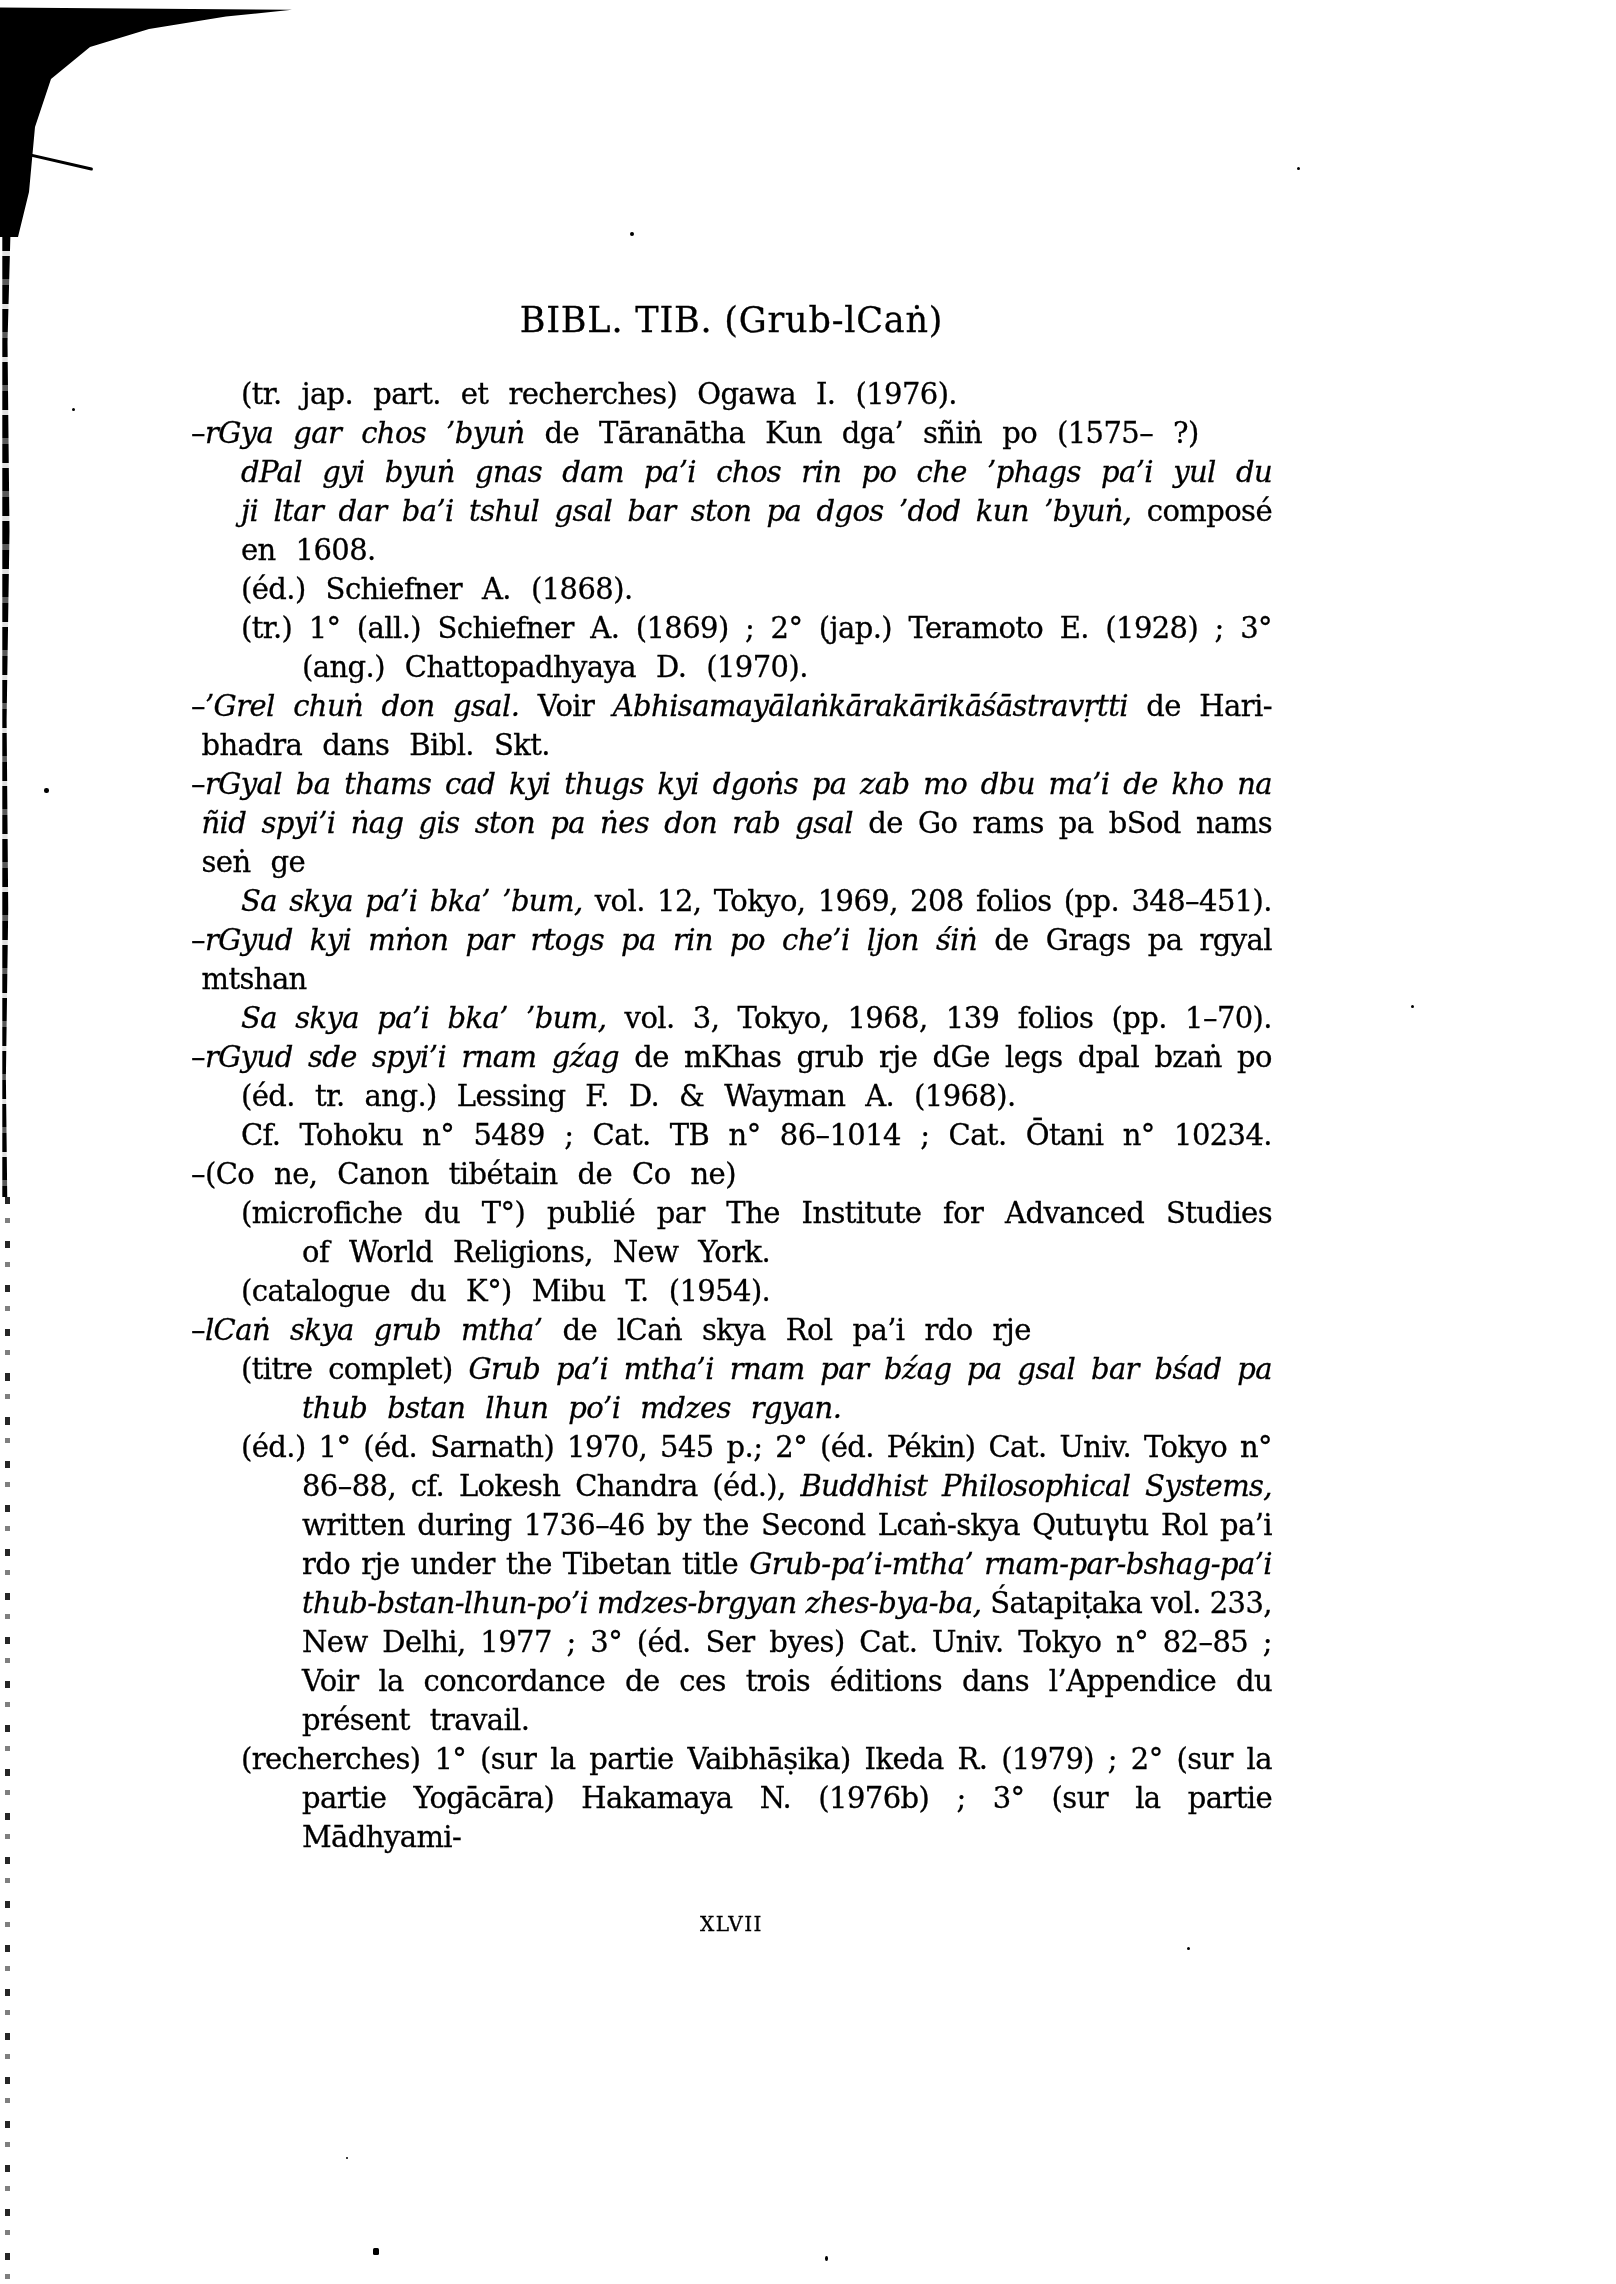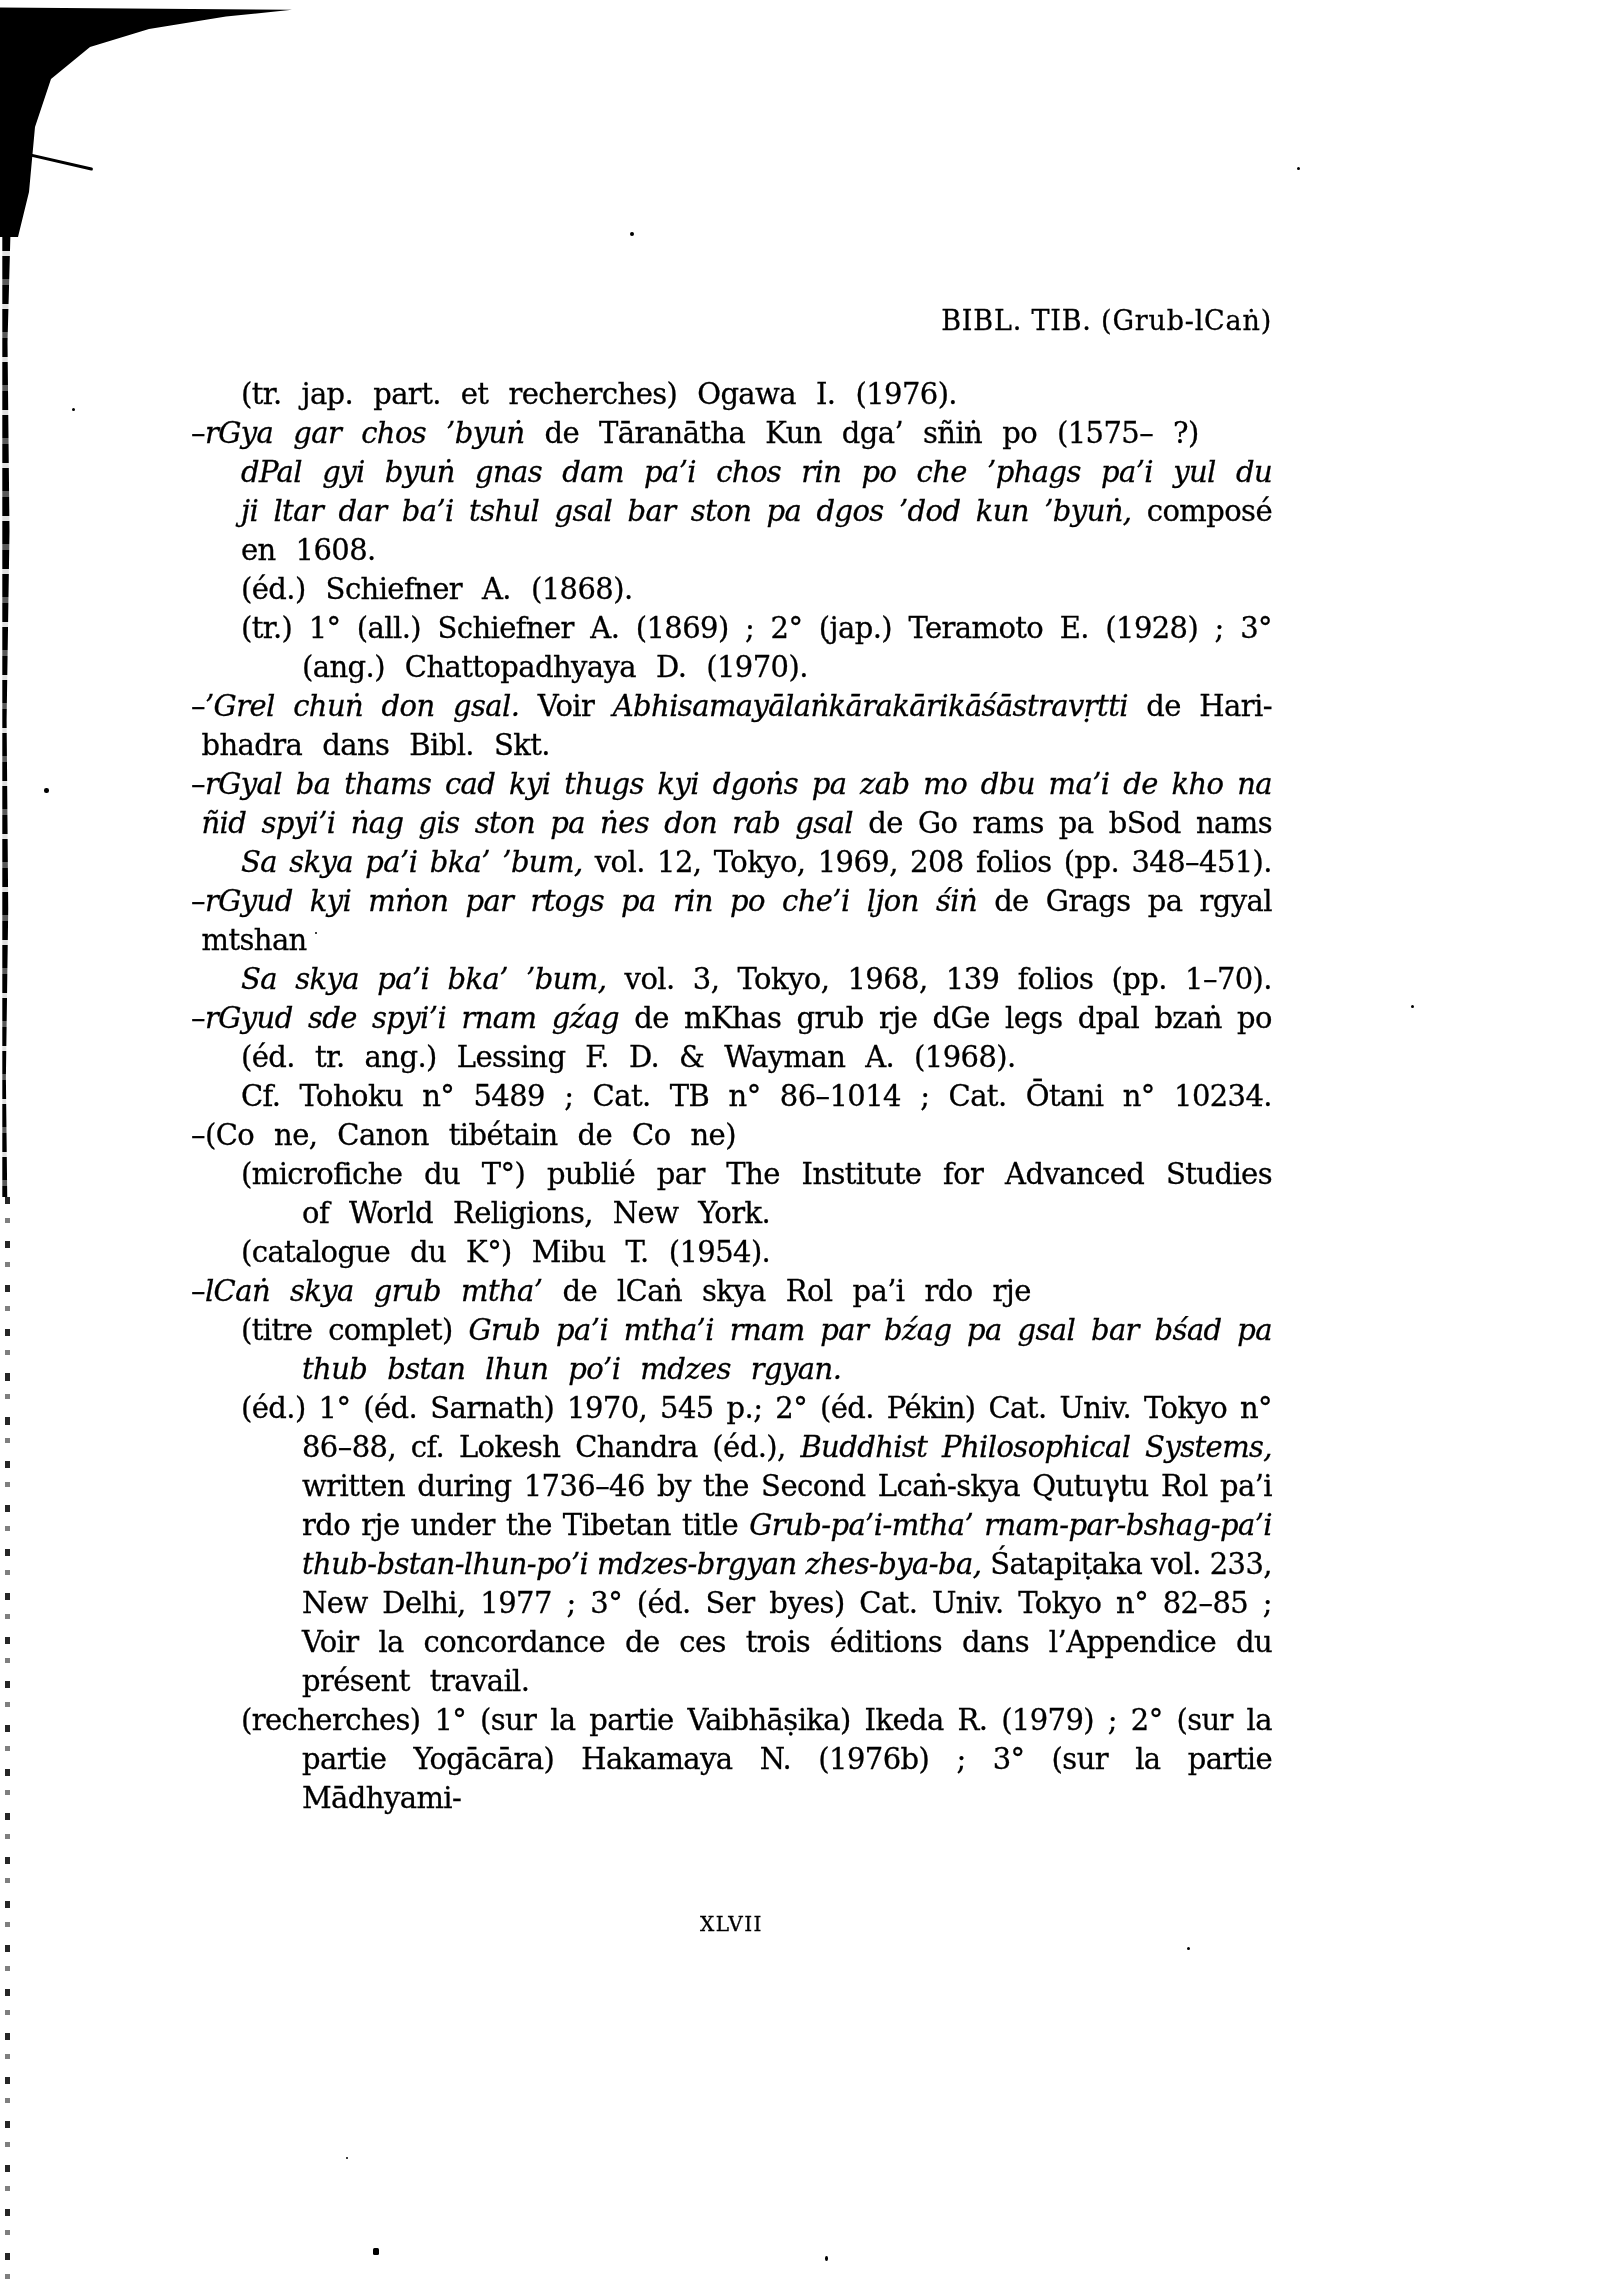--- a/index.html
+++ b/index.html
@@ -5,21 +5,21 @@
   html,body { margin:0; padding:0; background:#ffffff; }
   .page {
     position:relative; width:1617px; height:2284px;
     background:#ffffff; color:#000;
     font-family:"DejaVu Serif","Liberation Serif",serif;
     overflow:hidden;
     -webkit-text-stroke:0.3px #000;
   }
   .running-head {
     position:absolute; left:191px; top:301px; width:1081px;
-    text-align:right; font-size:27px; line-height:39px; letter-spacing:0.8px;
+    text-align:center; font-size:35px; line-height:39px; letter-spacing:0.8px;
     white-space:nowrap;
   }
   .textblock { position:absolute; left:191px; top:375px; width:1081px; }
   .line {
     font-size:29px; line-height:39px; letter-spacing:-0.02em;
     word-spacing:11.3px; white-space:normal; height:39px; overflow:visible;
   }
   .line .it { font-style:italic; }
   .just { text-align:justify; text-align-last:justify; text-justify:inter-word; word-spacing:0; }
   .n-entry { margin-left:0; }
@@ -83,20 +83,21 @@
       <div class="line n-sub just"><span class="it">dPal gyi byuṅ gnas dam pa’i chos rin po che ’phags pa’i yul du</span></div>
       <div class="line n-sub just"><span class="it">ji ltar dar ba’i tshul gsal bar ston pa dgos ’dod kun ’byuṅ,</span><span> composé</span></div>
       <div class="line n-sub"><span>en 1608.</span></div>
       <div class="line n-sub"><span>(éd.) Schiefner A. (1868).</span></div>
       <div class="line n-sub just"><span>(tr.) 1° (all.) Schiefner A. (1869) ; 2° (jap.) Teramoto E. (1928) ; 3°</span></div>
       <div class="line n-sub2"><span>(ang.) Chattopadhyaya D. (1970).</span></div>
       <div class="line n-entry just"><span>–</span><span class="it">’Grel chuṅ don gsal.</span><span> Voir </span><span class="it">Abhisamayālaṅkārakārikāśāstravṛtti</span><span> de Hari-</span></div>
       <div class="line n-cont"><span>bhadra dans Bibl. Skt.</span></div>
       <div class="line n-entry just"><span>–</span><span class="it">rGyal ba thams cad kyi thugs kyi dgoṅs pa zab mo dbu ma’i de kho na</span></div>
       <div class="line n-cont just"><span class="it">ñid spyi’i ṅag gis ston pa ṅes don rab gsal</span><span> de Go rams pa bSod nams</span></div>
+      <div class="line n-cont"><span>seṅ ge</span></div>
       <div class="line n-sub just"><span class="it">Sa skya pa’i bka’ ’bum,</span><span> vol. 12, Tokyo, 1969, 208 folios (pp. 348–451).</span></div>
       <div class="line n-entry just"><span>–</span><span class="it">rGyud kyi mṅon par rtogs pa rin po che’i ljon śiṅ</span><span> de Grags pa rgyal</span></div>
       <div class="line n-cont"><span>mtshan</span></div>
       <div class="line n-sub just"><span class="it">Sa skya pa’i bka’ ’bum,</span><span> vol. 3, Tokyo, 1968, 139 folios (pp. 1–70).</span></div>
       <div class="line n-entry just"><span>–</span><span class="it">rGyud sde spyi’i rnam gźag</span><span> de mKhas grub rje dGe legs dpal bzaṅ po</span></div>
       <div class="line n-sub"><span>(éd. tr. ang.) Lessing F. D. &amp; Wayman A. (1968).</span></div>
       <div class="line n-sub just"><span>Cf. Tohoku n° 5489 ; Cat. TB n° 86–1014 ; Cat. Ōtani n° 10234.</span></div>
       <div class="line n-entry"><span>–(Co ne, Canon tibétain de Co ne)</span></div>
       <div class="line n-sub just"><span>(microfiche du T°) publié par The Institute for Advanced Studies</span></div>
       <div class="line n-sub2"><span>of World Religions, New York.</span></div>

